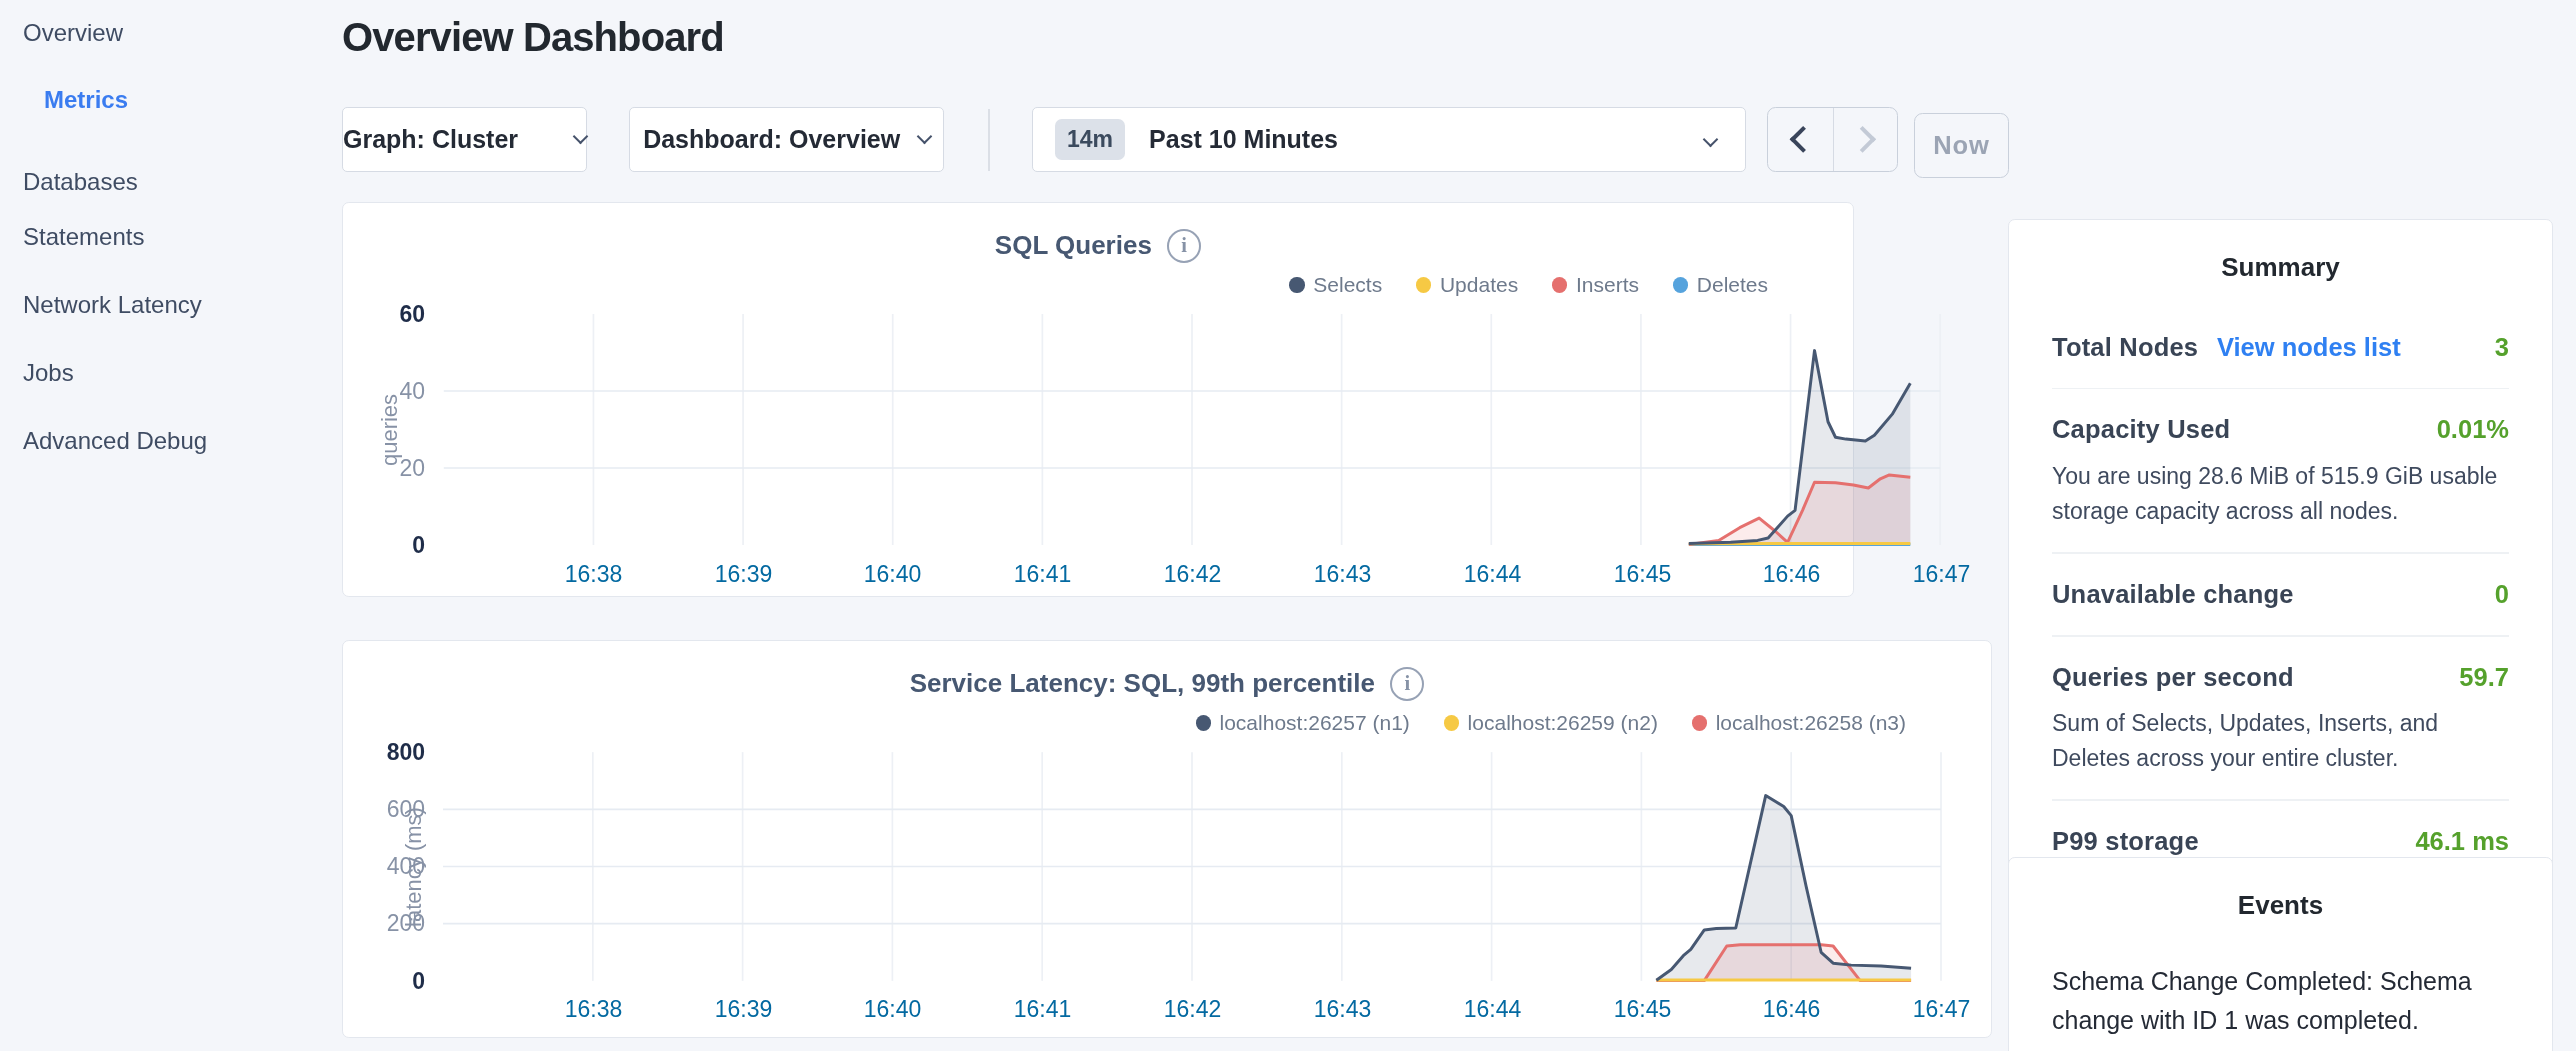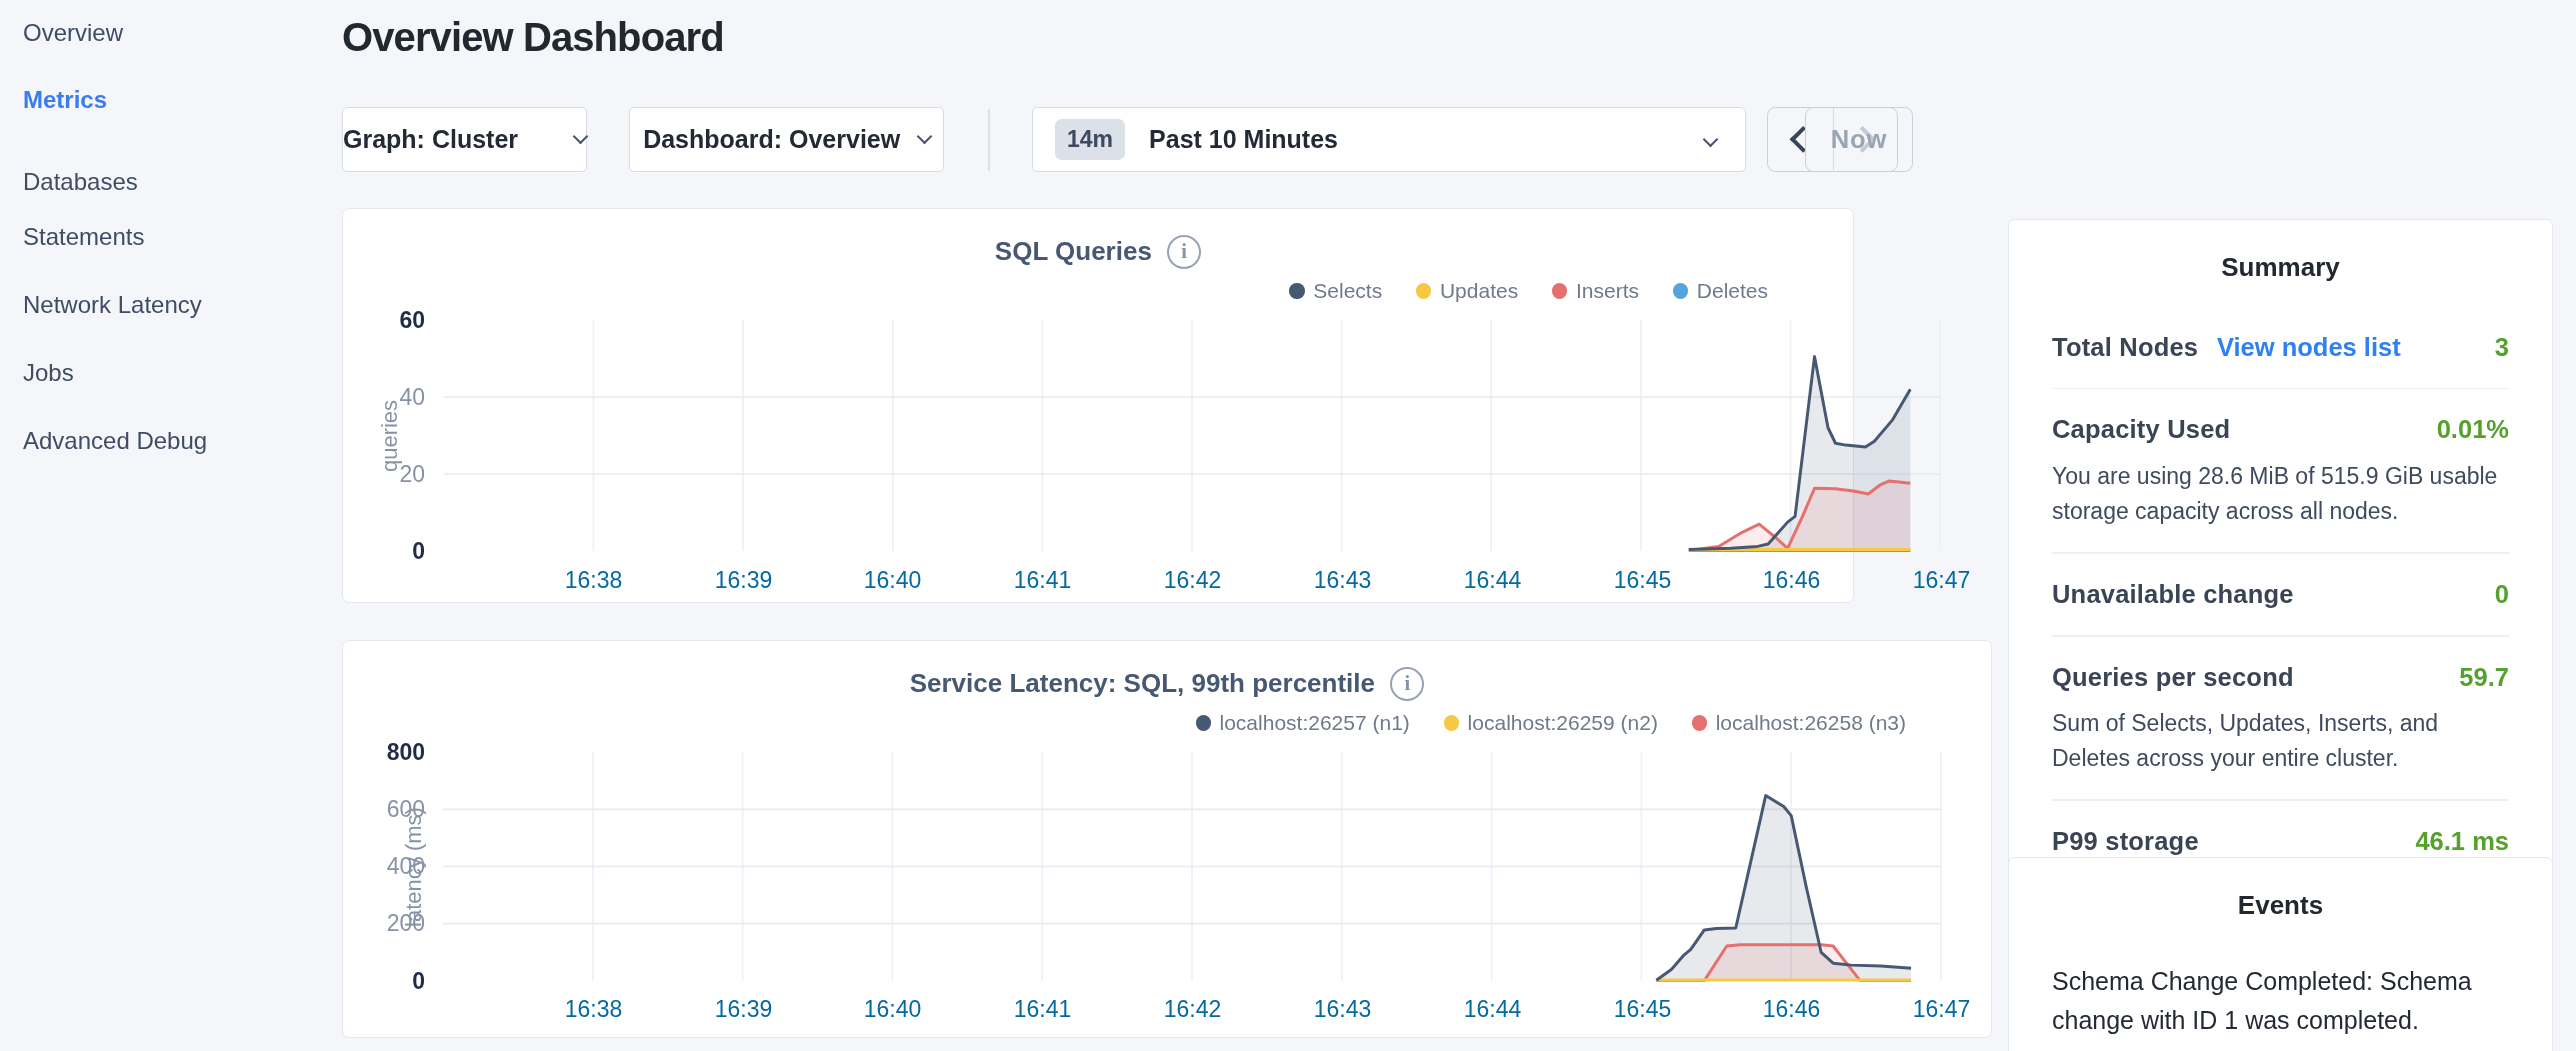--- a/index.html
+++ b/index.html
@@ -2,21 +2,21 @@
 <html style="font-size:13.6px"><head>
 <meta charset="utf-8">
 <style>
   * { margin:0; padding:0; box-sizing:border-box; }
   html,body { width:2576px; height:1051px; font-family:"Liberation Sans", sans-serif; }
   #root { position:relative; width:2576px; height:1051px; background:#f4f6fa; overflow:hidden; }
 
   
   .side-item { position:absolute; left:23px; height:36px; line-height:36px; font-size:24px;
                color:#3f4c63; cursor:pointer; white-space:nowrap; }
-  .side-item.active { color:#3a7cf0; font-weight:bold; }
+  .side-item.active { color:#3a7cf0; font-weight:bold;margin-left:21px; }
 
   
   .page-title { position:absolute; left:342px; top:15.3px; font-size:40px; font-weight:bold;
                 color:#22282f; letter-spacing:-0.9px; }
 
   
   .ctrl-box { position:absolute; top:107px; height:65px; background:#fff; border:1.7px solid #d6dbe4;
               border-radius:5.1px; display:flex; align-items:center; justify-content:center; cursor:pointer; }
   .ctrl-label { font-size:25px; font-weight:bold; color:#242a35; }
   .chev { display:inline-block; width:11px; height:11px; border-right:2.6px solid #46536b;
@@ -105,25 +105,25 @@
   </div>
 
   <div class="ctrl-box ghost arrow-group" style="left:1767px; width:131px;">
     <div class="arrow-half">
       <span class="chev left"></span>
     </div>
     <div class="arrow-half">
       <span class="chev right"></span>
     </div>
   </div>
-  <div class="ctrl-box ghost" style="left:1805px; width:108px;">
+  <div class="ctrl-box ghost" style="left:1914px; width:95px;margin-top:6px;">
     <span class="now-btn-label">Now</span>
   </div>
 
-  <div class="card" id="chart-card-0" style="left:342px; top:208px; width:1512px; height:395px;">
+  <div class="card" id="chart-card-0" style="left:342px; top:202px; width:1512px; height:395px;">
     <div class="chart-head">
       <span class="chart-title">SQL Queries</span>
       <span class="info-icon">i</span>
     </div>
     <div class="legend" id="legend-0">
         <div class="legend-item">
           <span class="legend-dot" style="background: rgb(71, 88, 114);"></span>
           <span class="legend-label">Selects</span>
         </div>
         <div class="legend-item">

